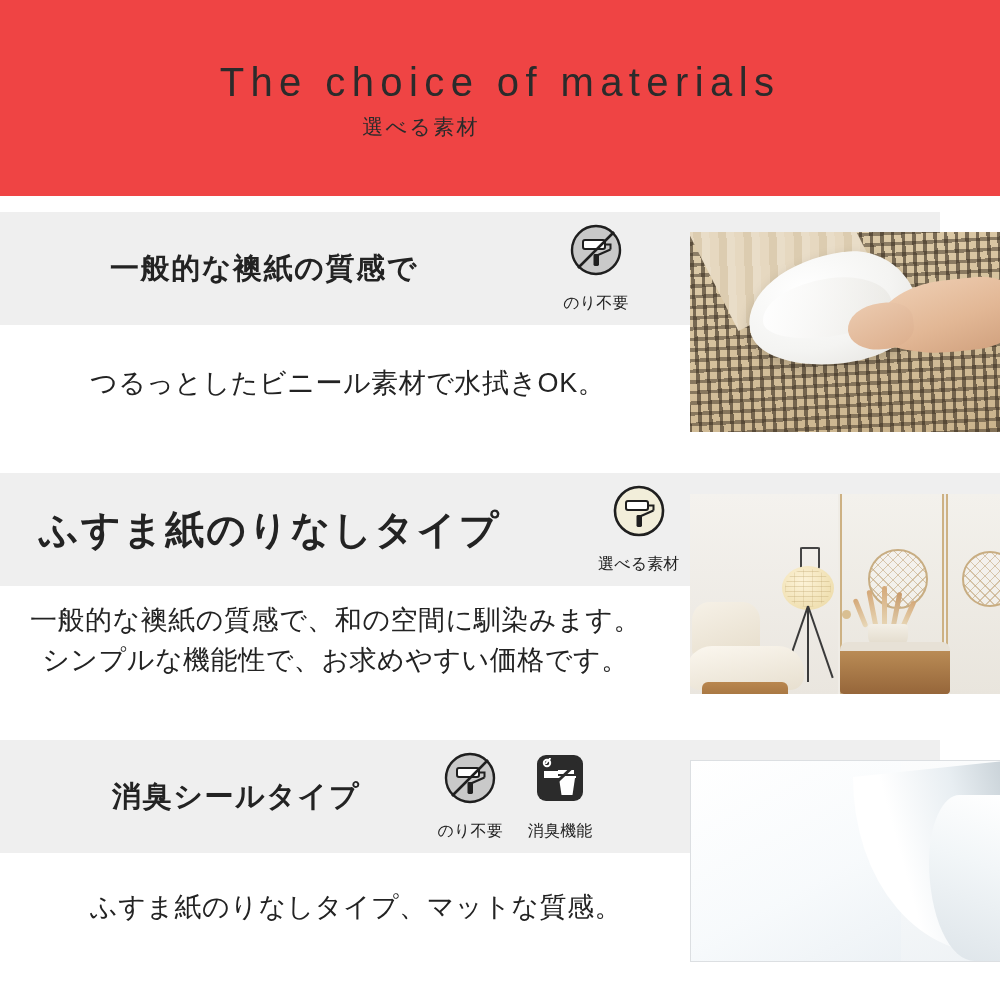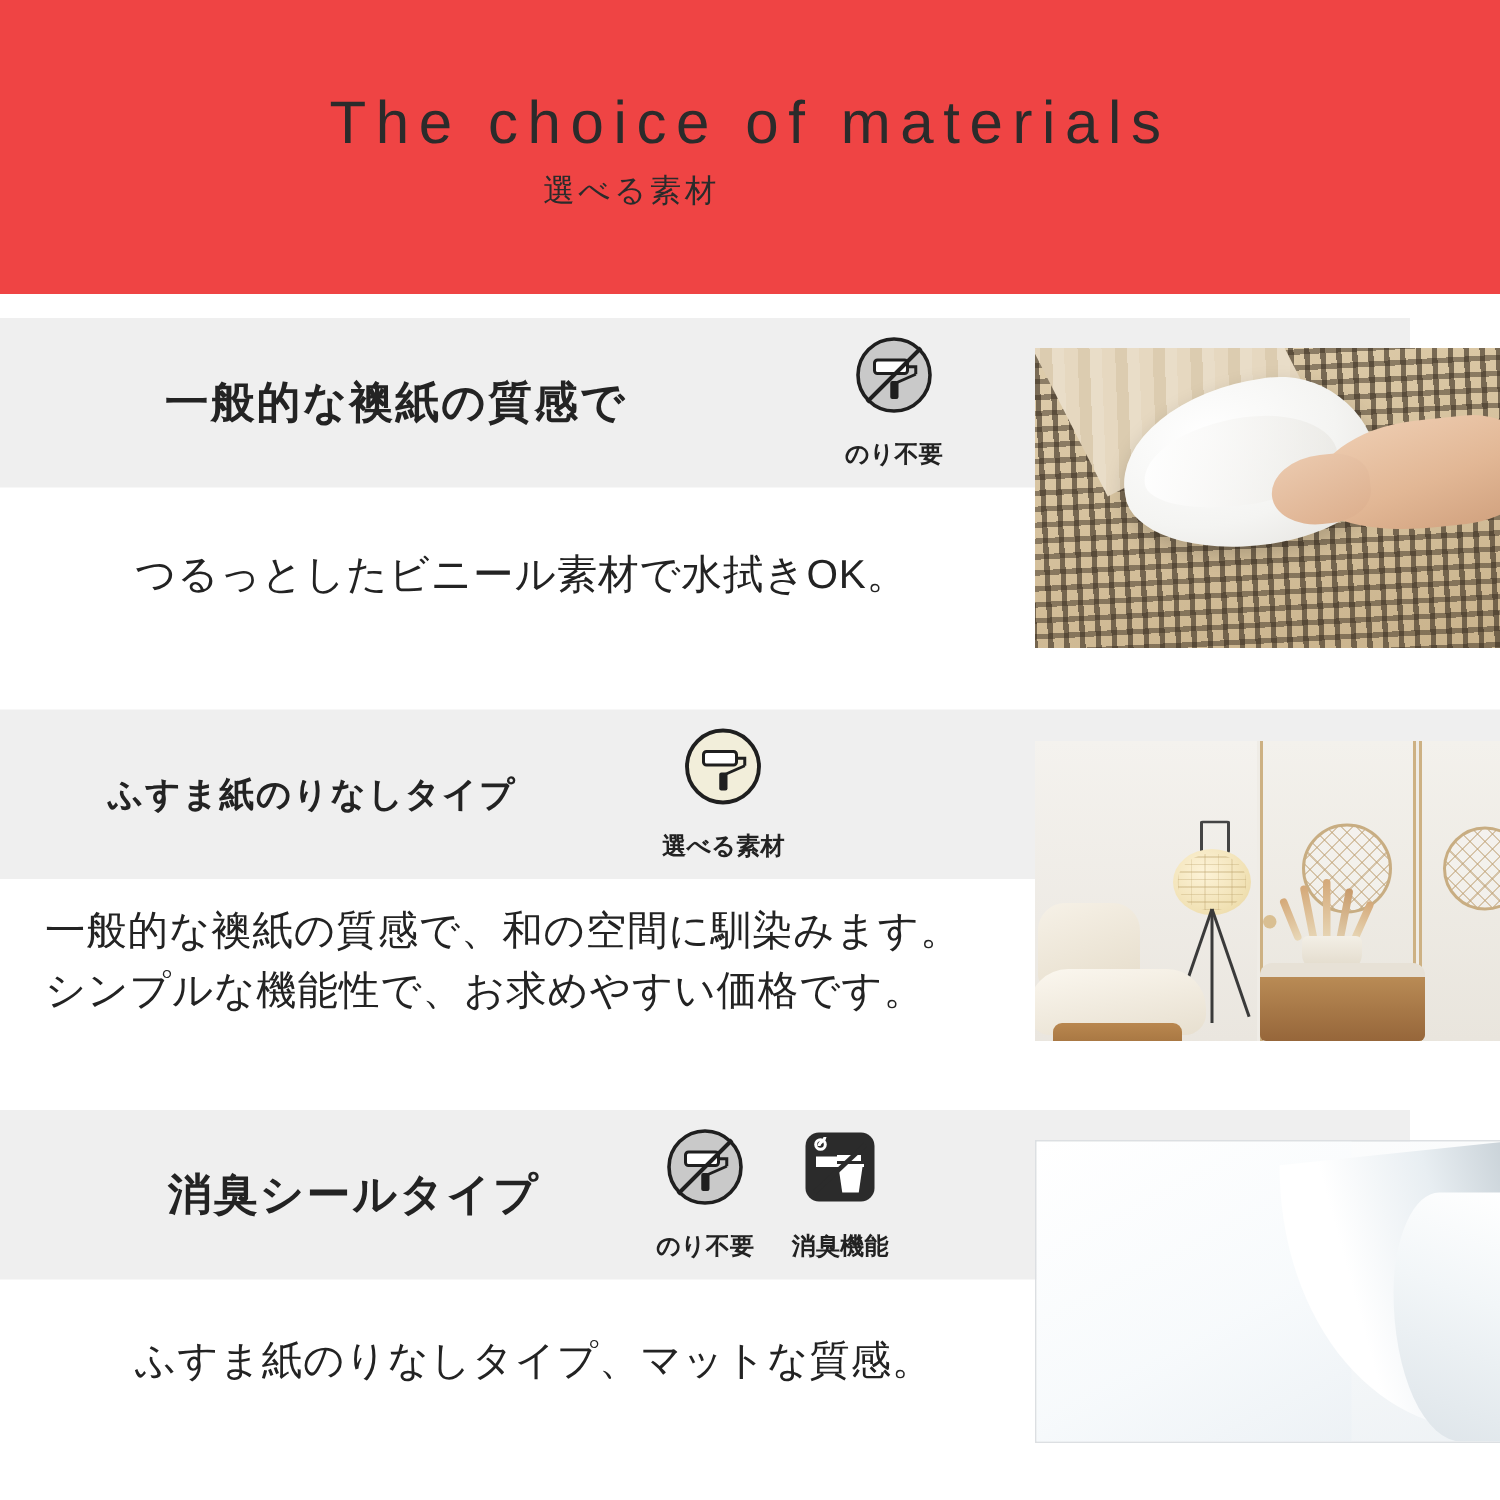--- a/index.html
+++ b/index.html
@@ -42,21 +42,21 @@
     color:#232323;font-weight:700;
     letter-spacing:.055em;
     white-space:nowrap;
   }
   .badges{display:flex;align-items:flex-start;gap:16px;}
   .badge{
     display:flex;flex-direction:column;align-items:center;
     width:76px;
   }
   .badge-label{
-    font-size:16px;font-weight:700;color:#222;
+    font-size:16px;font-weight:400;color:#222;
     letter-spacing:.01em;margin-top:16px;white-space:nowrap;
   }
 
   
   .ico{width:54px;height:54px;position:relative;}
   .ico svg{display:block;width:54px;height:54px;}
 
   .desc{
     position:absolute;left:0;
     color:#232323;font-weight:500;
@@ -216,39 +216,39 @@
       <div class="wood"></div>
       <div class="towel"></div>
       <div class="hand"></div>
     </div>
   </div>
 
   <div class="section" style="top:473px;height:250px;">
     <div class="band" style="width:1000px;"></div>
 
     <div class="band-row" style="width:1000px;">
-      <div class="sec-title" style="margin-left:72px;font-size:23px;">ふすま紙のりなしタイプ</div>
+      <div class="sec-title" style="margin-left:39px;font-size:39px;">ふすま紙のりなしタイプ</div>
 
       <div class="badges" style="margin-left:78px;">
         <div class="badge" style="width:120px;">
           <div class="ico">
             <svg viewBox="0 0 54 54" aria-hidden="true">
               <circle cx="27" cy="27" r="24" fill="#f2eeda" stroke="#1f1f1f" stroke-width="2.6"></circle>
               <rect x="14" y="17" width="22" height="9" rx="2" fill="#ffffff" stroke="#1f1f1f" stroke-width="2"></rect>
               <path d="M36 21.5h5.5v5" fill="none" stroke="#1f1f1f" stroke-width="2"></path>
               <path d="M41.5 26.5 L29 32" fill="none" stroke="#1f1f1f" stroke-width="2"></path>
               <rect x="24.5" y="31" width="5.5" height="12" rx="1.4" fill="#1f1f1f"></rect>
             </svg>
           </div>
           <div class="badge-label">選べる素材</div>
         </div>
       </div>
     </div>
 
-    <div class="desc" style="top:128px;left:30px;font-size:27px;">一般的な襖紙の質感で、和の空間に馴染みます。
+    <div class="desc" style="top:128px;left:30px;font-size:27px;text-align:center;">一般的な襖紙の質感で、和の空間に馴染みます。
 シンプルな機能性で、お求めやすい価格です。</div>
 
     <div class="photo p2" style="top:21px;left:690px;">
       <div class="wallL"></div>
       <div class="panel a"></div>
       <div class="panel b"></div>
       <div class="circ a"></div>
       <div class="circ b"></div>
       <div class="lamp-top"></div>
       <div class="lamp-shade"></div>

